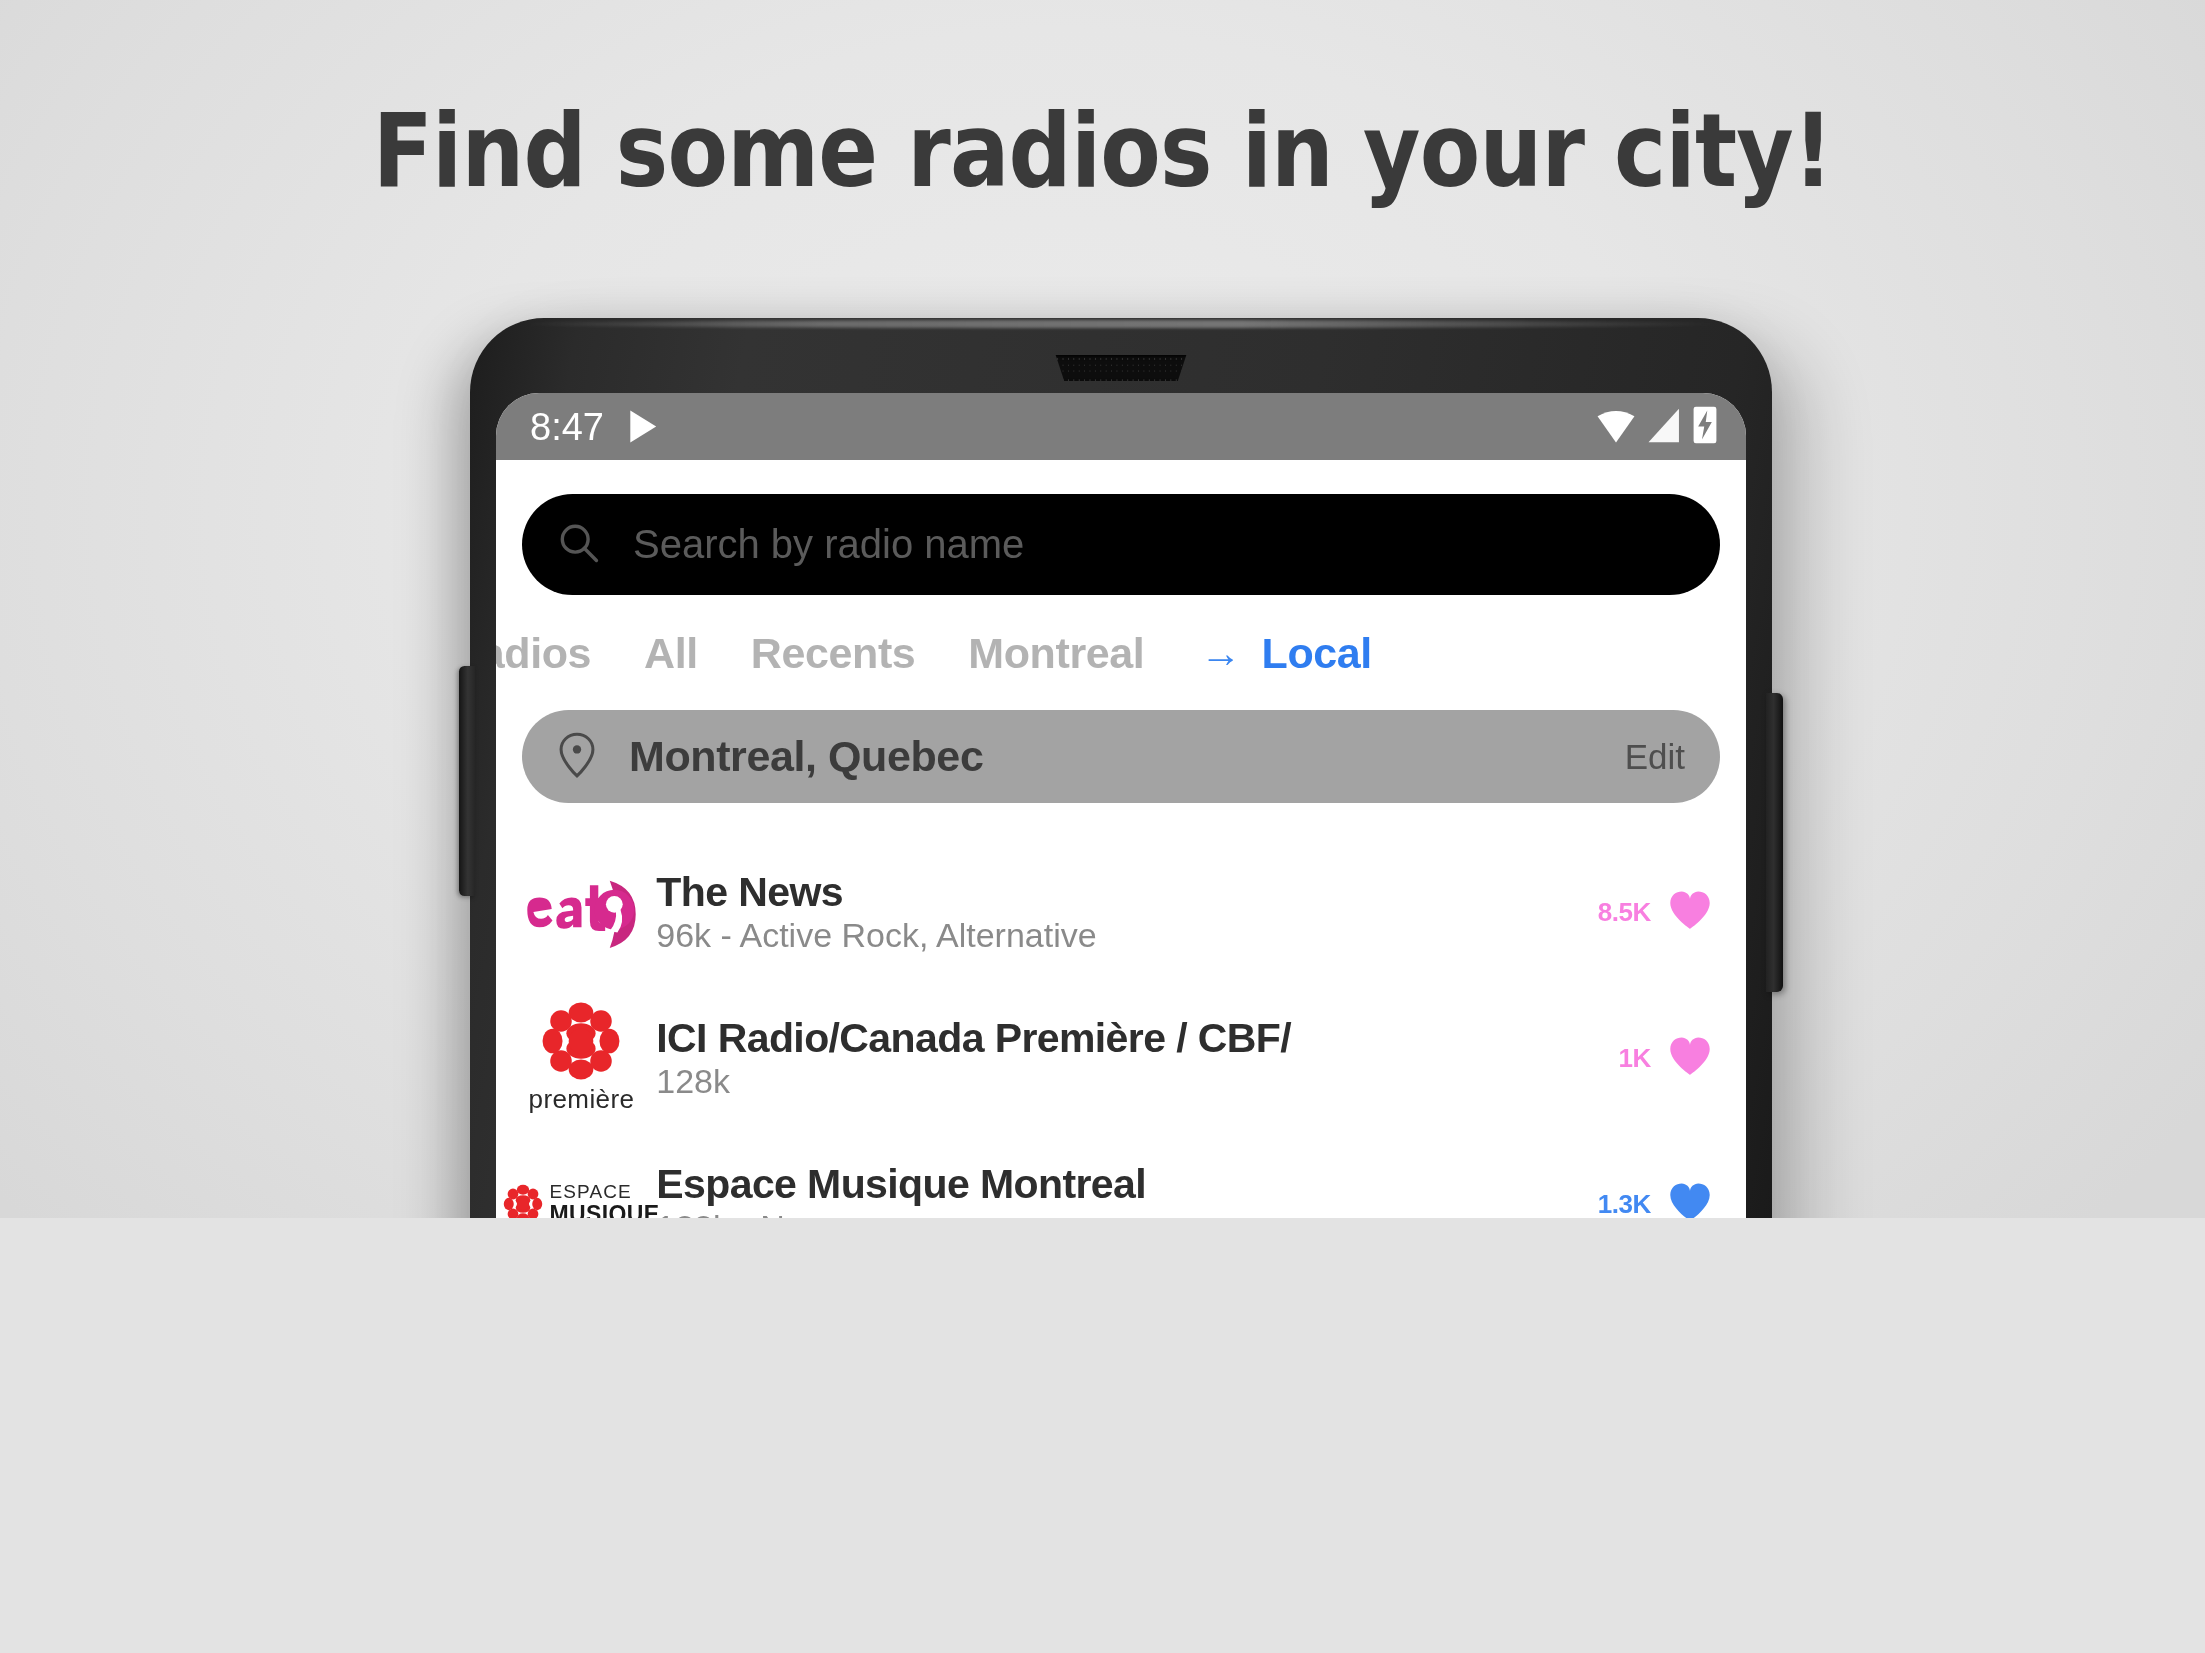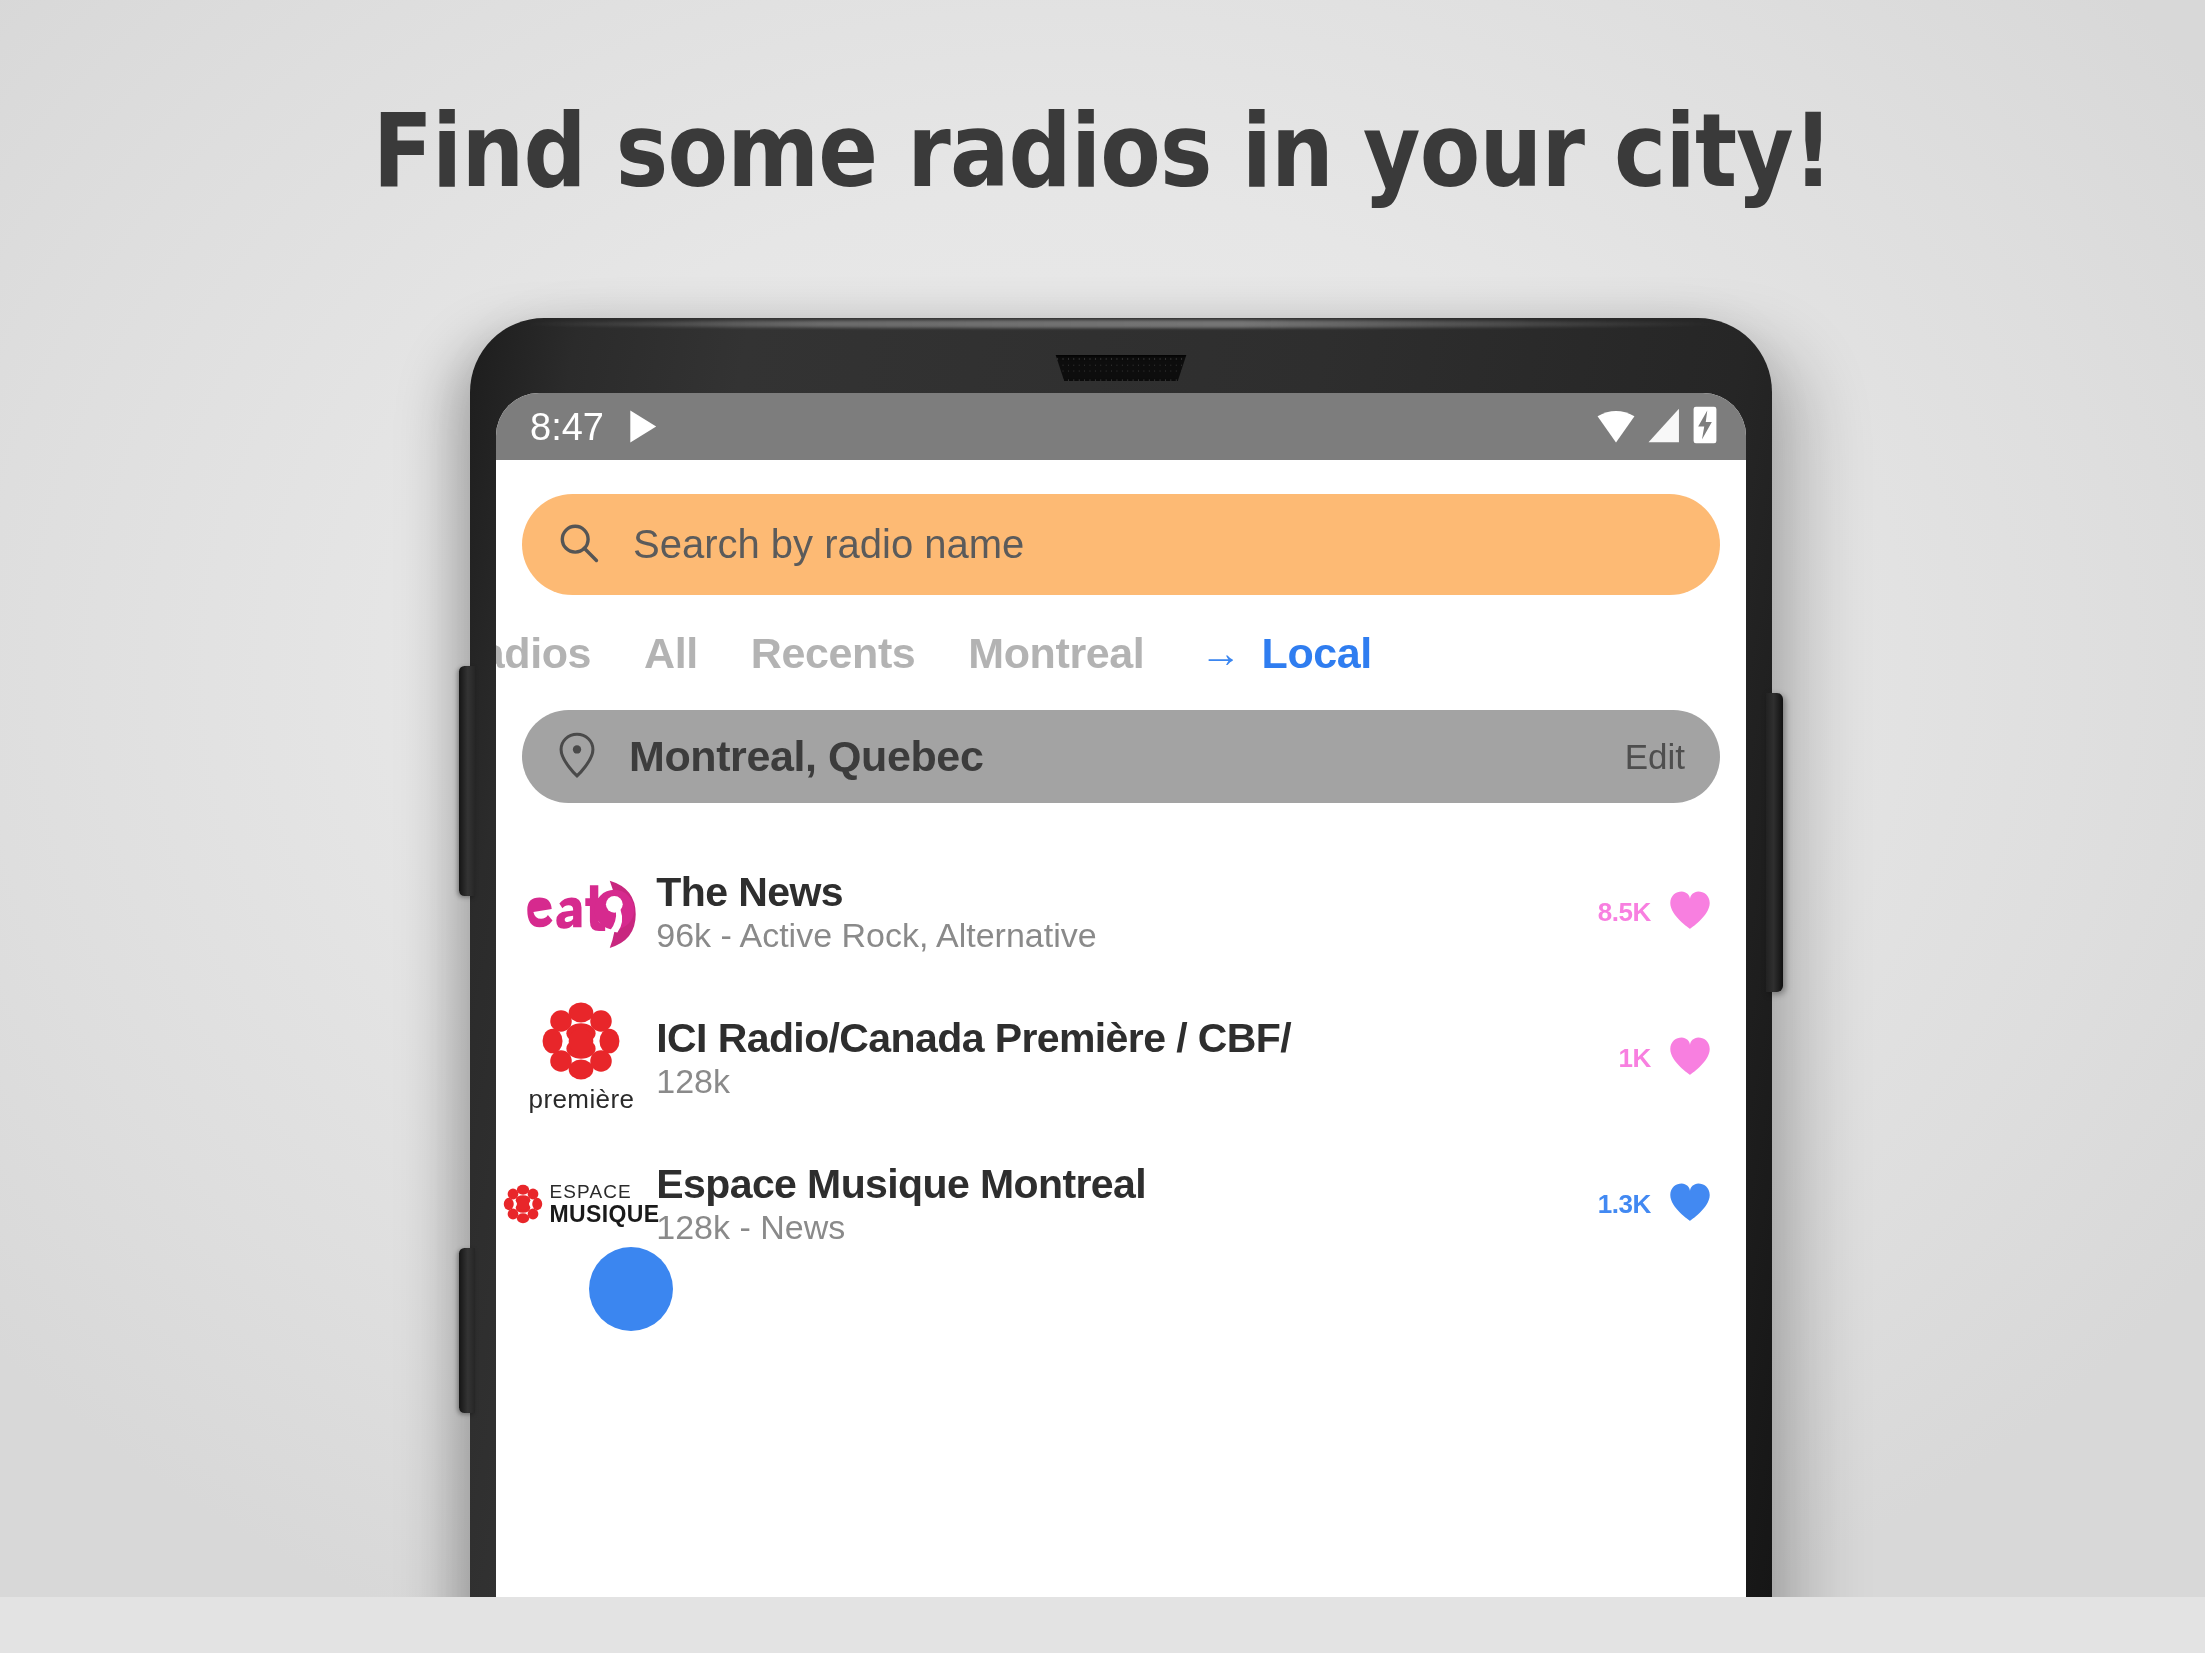--- a/index.html
+++ b/index.html
@@ -6,21 +6,21 @@
   html, body {
     width: 2205px; height: 1654px;
     overflow: hidden;
     background: #e3e3e3;
     font-family: "Liberation Sans", sans-serif;
   }
 
   
   #page {
     position: relative;
-    width: 2205px; height: 1597px;
+    width: 2205px; height: 1218px;
     background:
       radial-gradient(ellipse 1378px 1072px at 48% 42%, #ebebeb 0%, #e6e6e6 45%, #dedede 78%, #d8d8d8 100%);
     overflow: hidden;
   }
 
   
   #headline {
     position: absolute;
     top: 92px; left: 0; width: 2205px;
     text-align: center;
@@ -122,21 +122,21 @@
   #status-play { margin-left: 23px; display:flex; align-items:center; }
   #status-right { margin-left: auto; display: flex; align-items: center; gap: 10.7px; }
 
   
   #app-body { padding: 0; background: #fff; height: calc(100% - 67px); }
 
   
   #searchbar {
     margin: 34px 26px 0 26px;
     height: 101px;
-    background: #fdba74;
+    background: #000000;
     border-radius: 51px;
     display: flex;
     align-items: center;
     padding: 0 35px;
   }
   #search-placeholder {
     margin-left: 32px;
     font-size: 40px;
     color: #5b5b5b;
     font-weight: 400;

